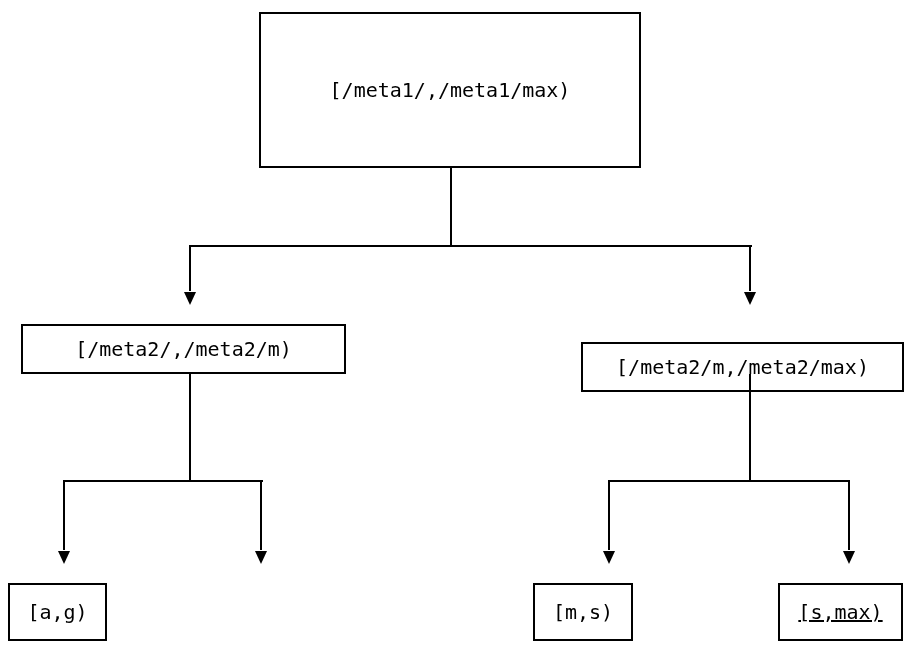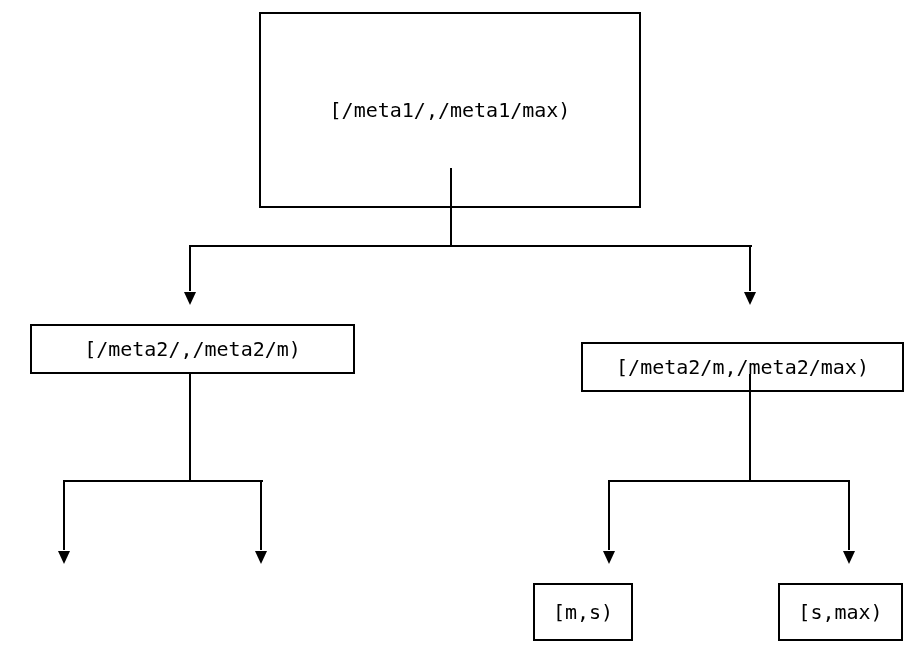--- a/index.html
+++ b/index.html
@@ -28,48 +28,47 @@
     justify-content: center;
     color: #000000;
     font-family: "DejaVu Sans Mono", "Liberation Mono", monospace;
     white-space: pre;
     letter-spacing: 0px;
   }
   .node-root {
     left: 259px;
     top: 12px;
     width: 382px;
-    height: 196px;
+    height: 156px;
     font-size: 20px;
   }
   .node-mid-left {
     left: 21px;
     top: 324px;
     width: 325px;
     height: 50px;
     font-size: 20px;
-    margin-left: 9px;
   }
   .node-mid-right {
     left: 581px;
     top: 324px;
     width: 323px;
     height: 50px;
     font-size: 20px;
     margin-top: 18px;
   }
   .node-leaf {
     height: 58px;
     top: 583px;
     font-size: 20px;
   }
   .node-leaf-1 { left: 8px;   width: 99px; }
   .node-leaf-2 { left: 204px; width: 99px; }
   .node-leaf-3 { left: 533px; width: 100px; }
-  .node-leaf-4 { left: 778px; width: 125px; }
+  .node-leaf-4 { left: 778px; width: 125px; text-decoration: underline; }
 
   
   .edge-v {
     position: absolute;
     width: 2px;
     background: #000000;
   }
   .edge-h {
     position: absolute;
     height: 2px;
@@ -133,19 +132,20 @@
   <div class="arrowhead arrow-leaf-1"></div>
   <div class="arrowhead arrow-leaf-2"></div>
 
   <div class="edge-v stem-right"></div>
   <div class="edge-h bar-right"></div>
   <div class="edge-v drop-leaf-3"></div>
   <div class="edge-v drop-leaf-4"></div>
   <div class="arrowhead arrow-leaf-3"></div>
   <div class="arrowhead arrow-leaf-4"></div>
 
+  <div class="node node-leaf node-leaf-1">[a,g)</div>
 
 
   <div class="node node-leaf node-leaf-3">[m,s)</div>
 
   <div class="node node-leaf node-leaf-4">[s,max)</div>
 
 </div>
 
 </body></html>

